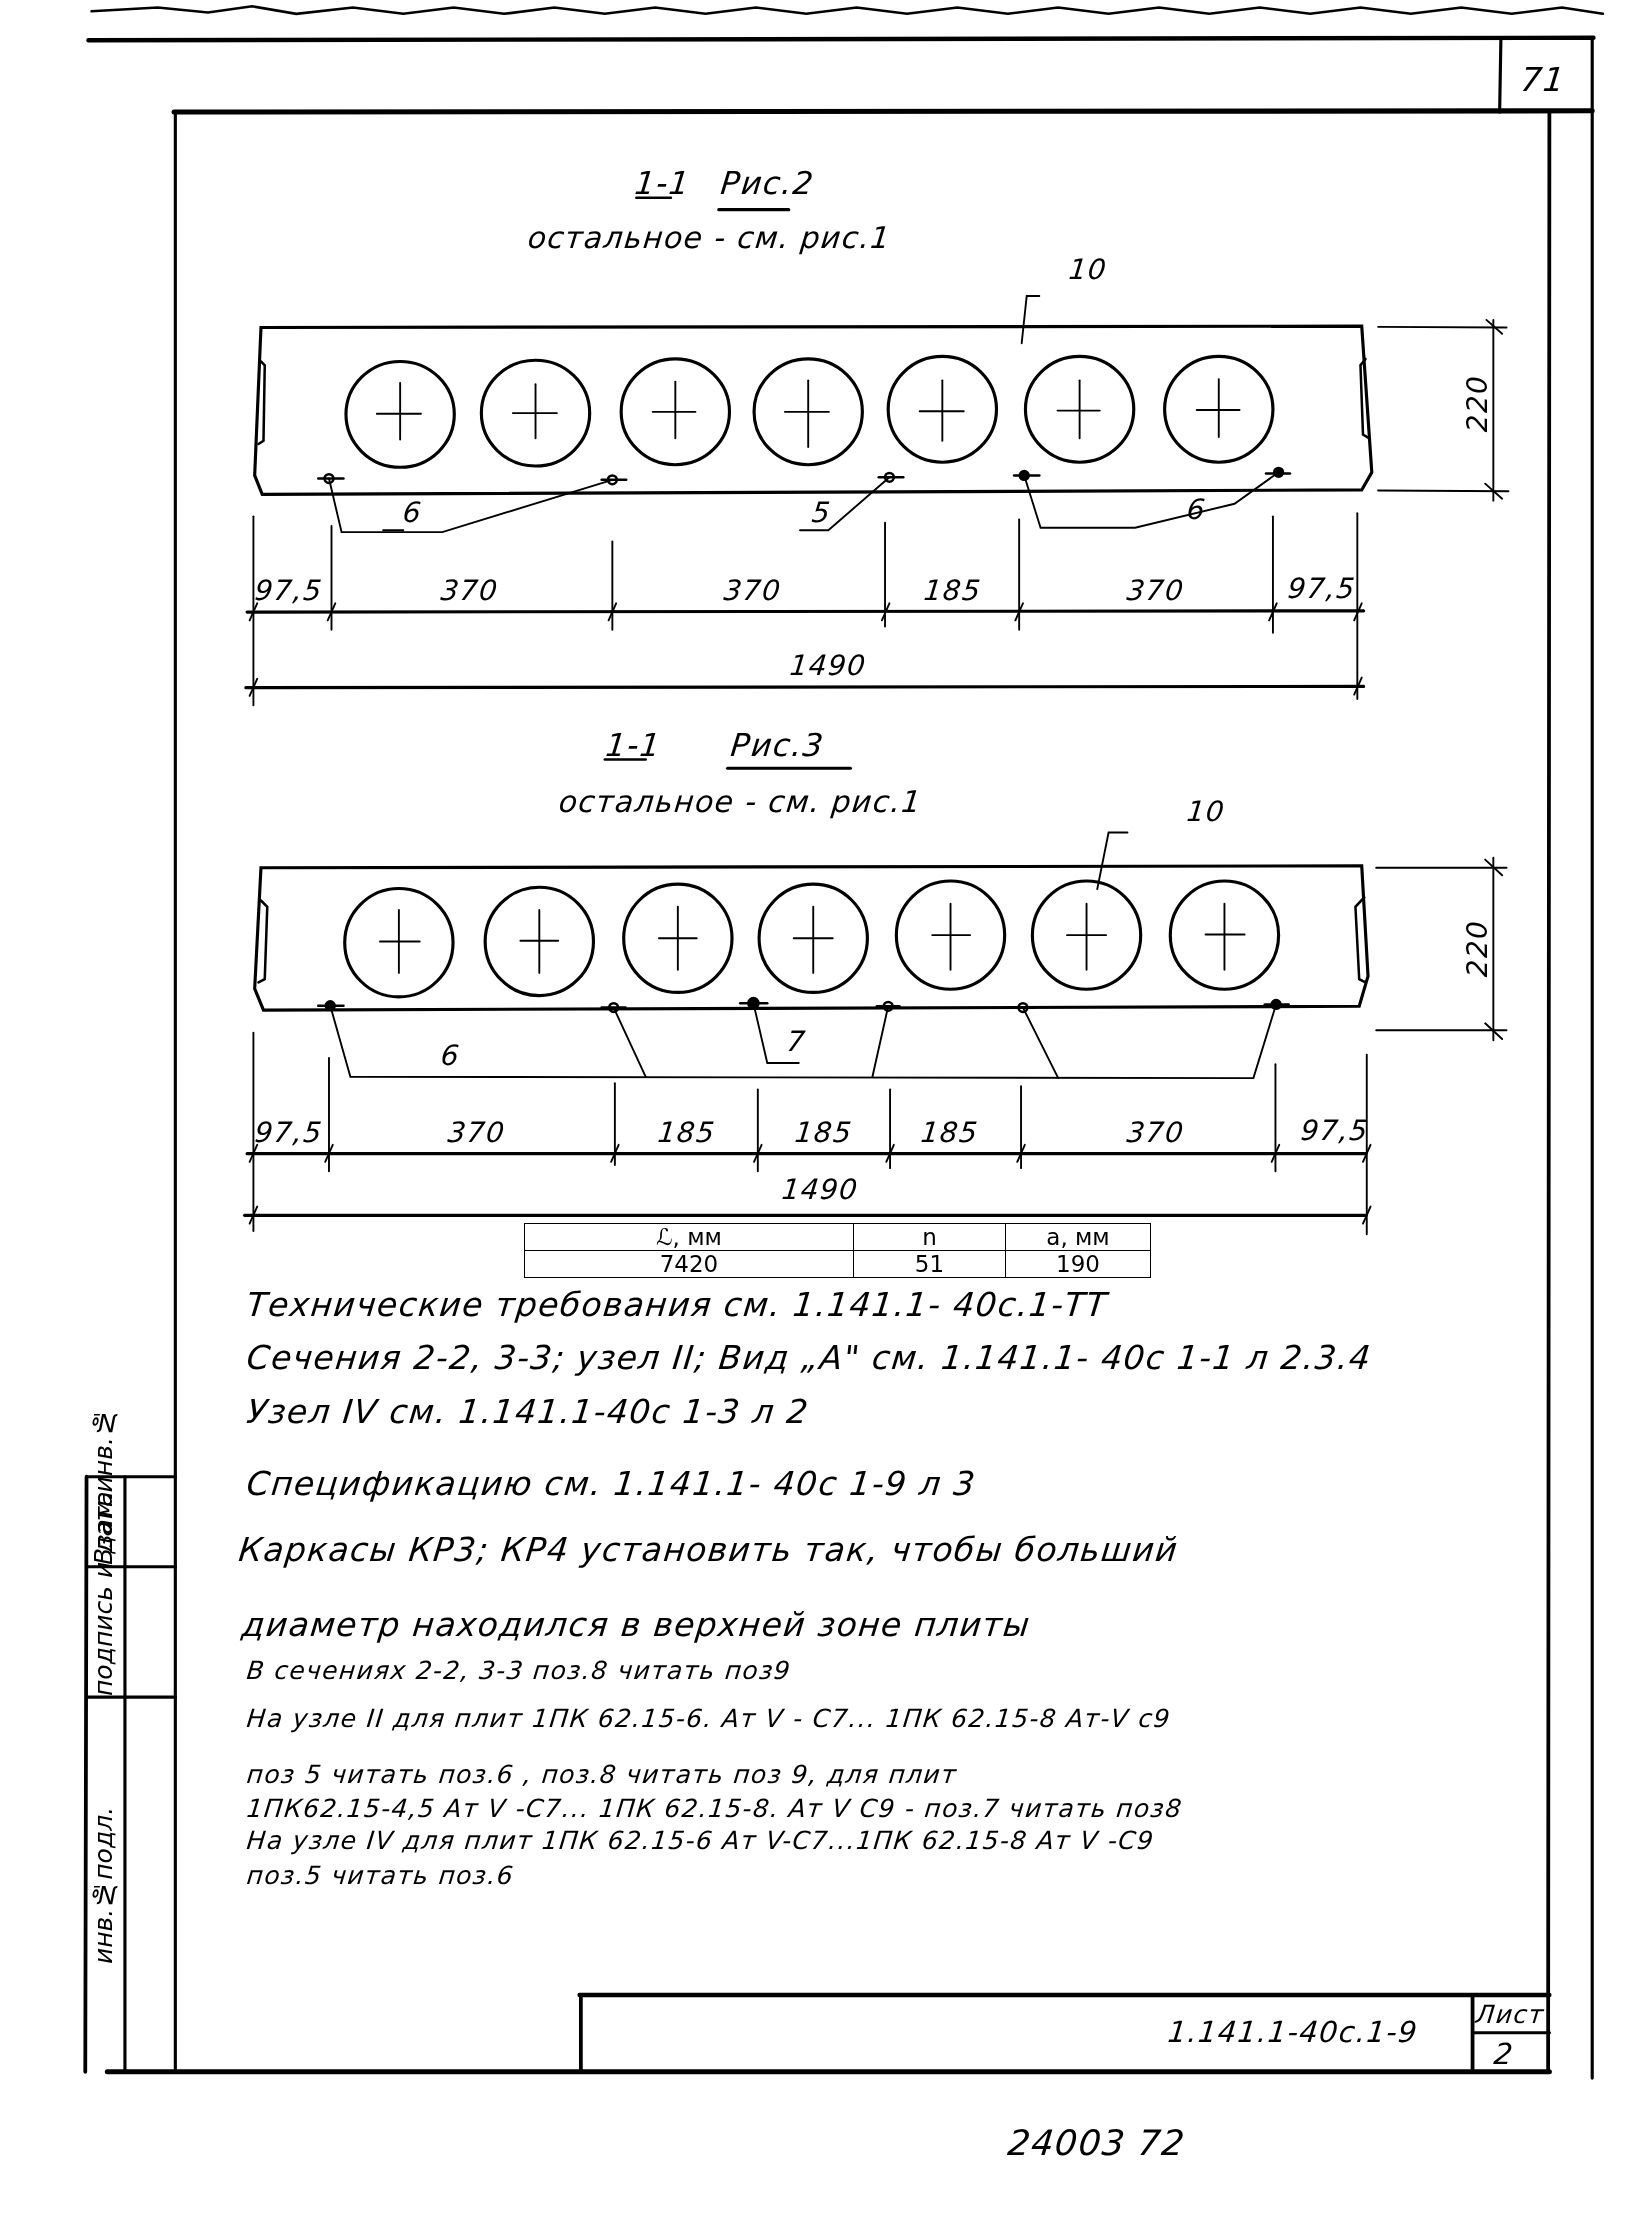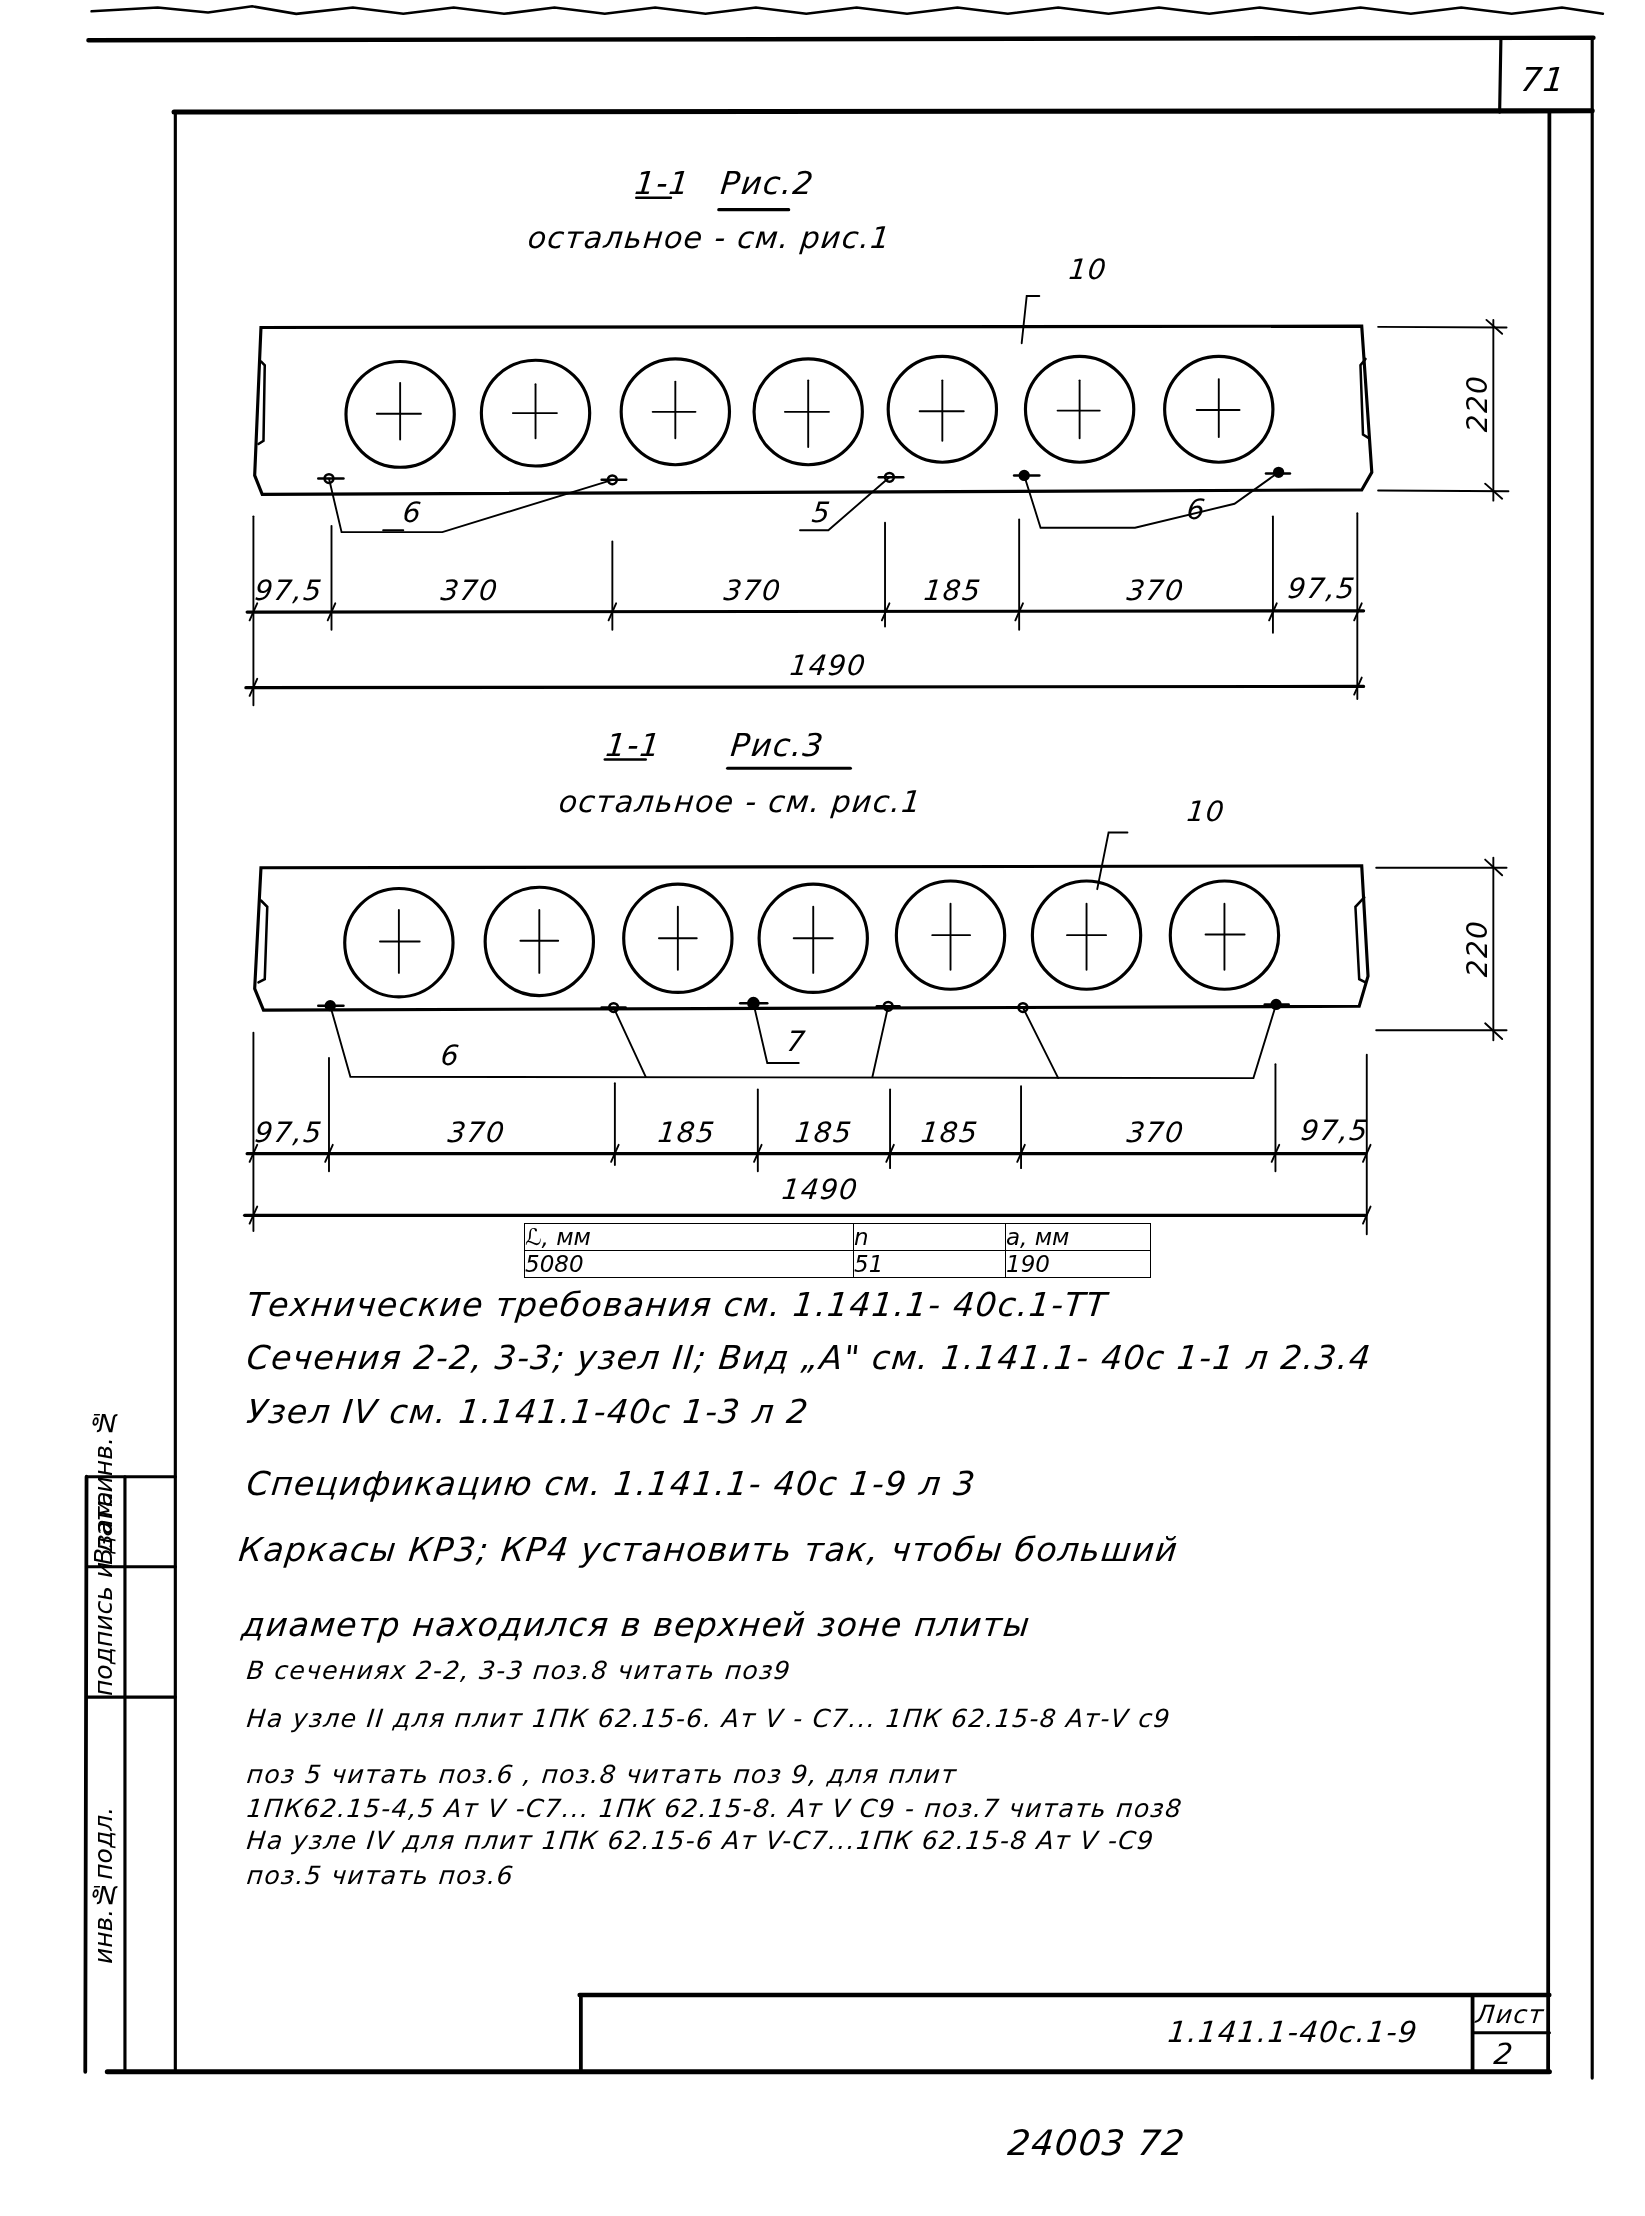--- a/index.html
+++ b/index.html
@@ -8,21 +8,21 @@
   .abs { position:absolute; }
   .hand { font-family:"DejaVu Sans", sans-serif; font-style:italic; font-weight:normal;
           transform:skewX(-6deg); white-space:nowrap; letter-spacing:1.3px; color:#000; }
   svg.drawing { position:absolute; left:0; top:0; }
   .fig-title { font-size:31.5px; }
   .fig-sub { font-size:30px; }
   .note { font-size:33px; }
   .note-sm { font-size:25px; }
   .dim { font-size:28px; }
   .tbl { position:absolute; border-collapse:collapse; font-family:"DejaVu Sans", sans-serif; }
-  .tbl td { border:1.9px solid #000; text-align:left; font-size:23px; font-style:italic; padding:0; height:25px; }
+  .tbl td { border:1.9px solid #000; text-align:center; font-size:23px; padding:0; height:25px; }
   .vert { position:absolute; writing-mode:vertical-rl; transform:rotate(180deg);
           font-style:italic; font-size:25px; white-space:nowrap; text-align:center; }
 </style>
 </head>
 <body>
 
 <svg class="drawing" width="1646" height="2216" viewBox="0 0 2613 3519">
   <g stroke="#000" fill="none" stroke-linecap="round">
 
     <path d="M145 18 L250 12 L330 20 L400 10 L470 22 L560 12 L640 22 L720 12 L800 22 L880 12 L960 22 L1040 12 L1120 22 L1200 12 L1280 22 L1360 12 L1440 22 L1520 12 L1600 22 L1680 12 L1760 22 L1840 12 L1920 22 L2000 12 L2080 22 L2160 12 L2240 22 L2320 12 L2400 22 L2480 12 L2545 22" stroke-width="4"></path>
@@ -263,21 +263,21 @@
 </div>
 
 <table class="tbl" style="left:524px;top:1223px;width:627px;">
   <tbody>
       <tr>
     <td style="width:328px;">ℒ, мм</td>
     <td style="width:151px;">n</td>
     <td>a, мм</td>
   </tr>
   <tr>
-    <td>5080</td>
+    <td>7420</td>
     <td>51</td>
     <td>190</td>
   </tr>
 </tbody>
   </table>
 
 <div>
   <div class="abs hand note" style="left:247px;top:1285px;">Технические требования см. 1.141.1- 40с.1-ТТ</div>
   <div class="abs hand note" style="left:247px;top:1338px;">Сечения 2-2, 3-3; узел II; Вид „А" см. 1.141.1- 40с 1-1 л 2.3.4</div>
   <div class="abs hand note" style="left:247px;top:1392px;">Узел IV см. 1.141.1-40с 1-3 л 2</div>

